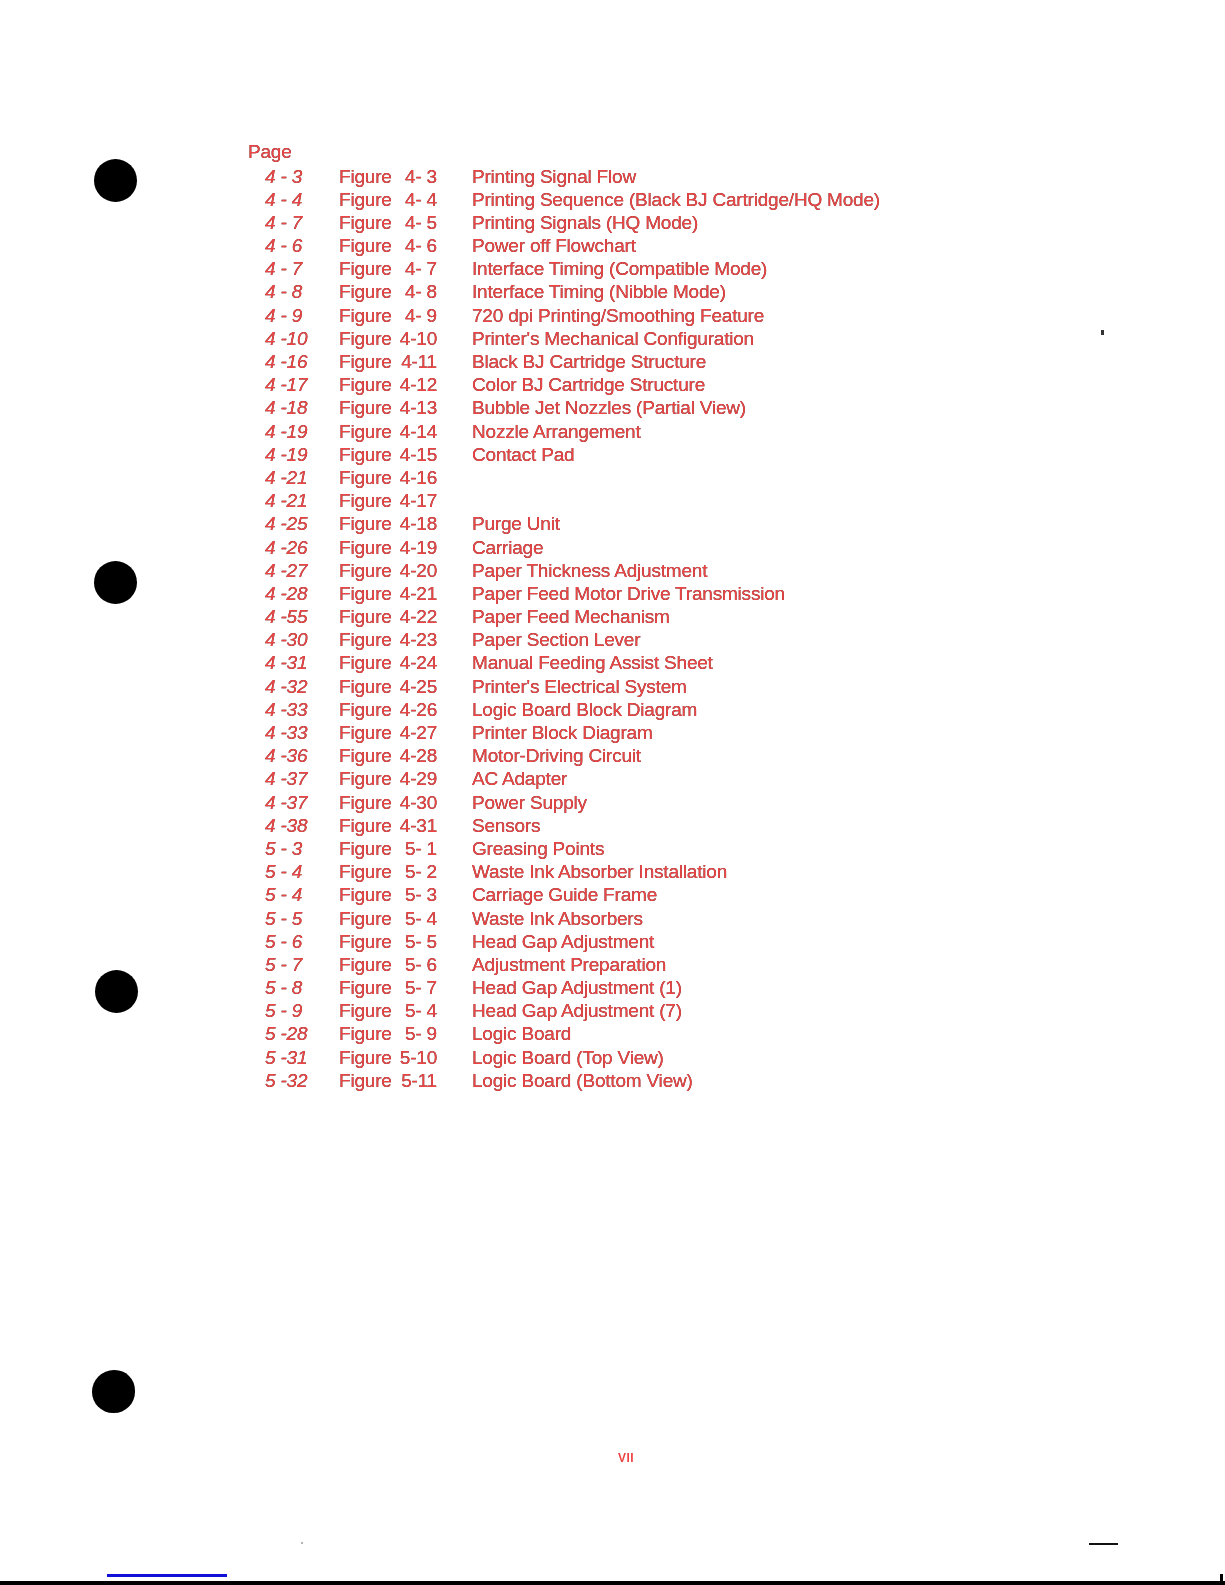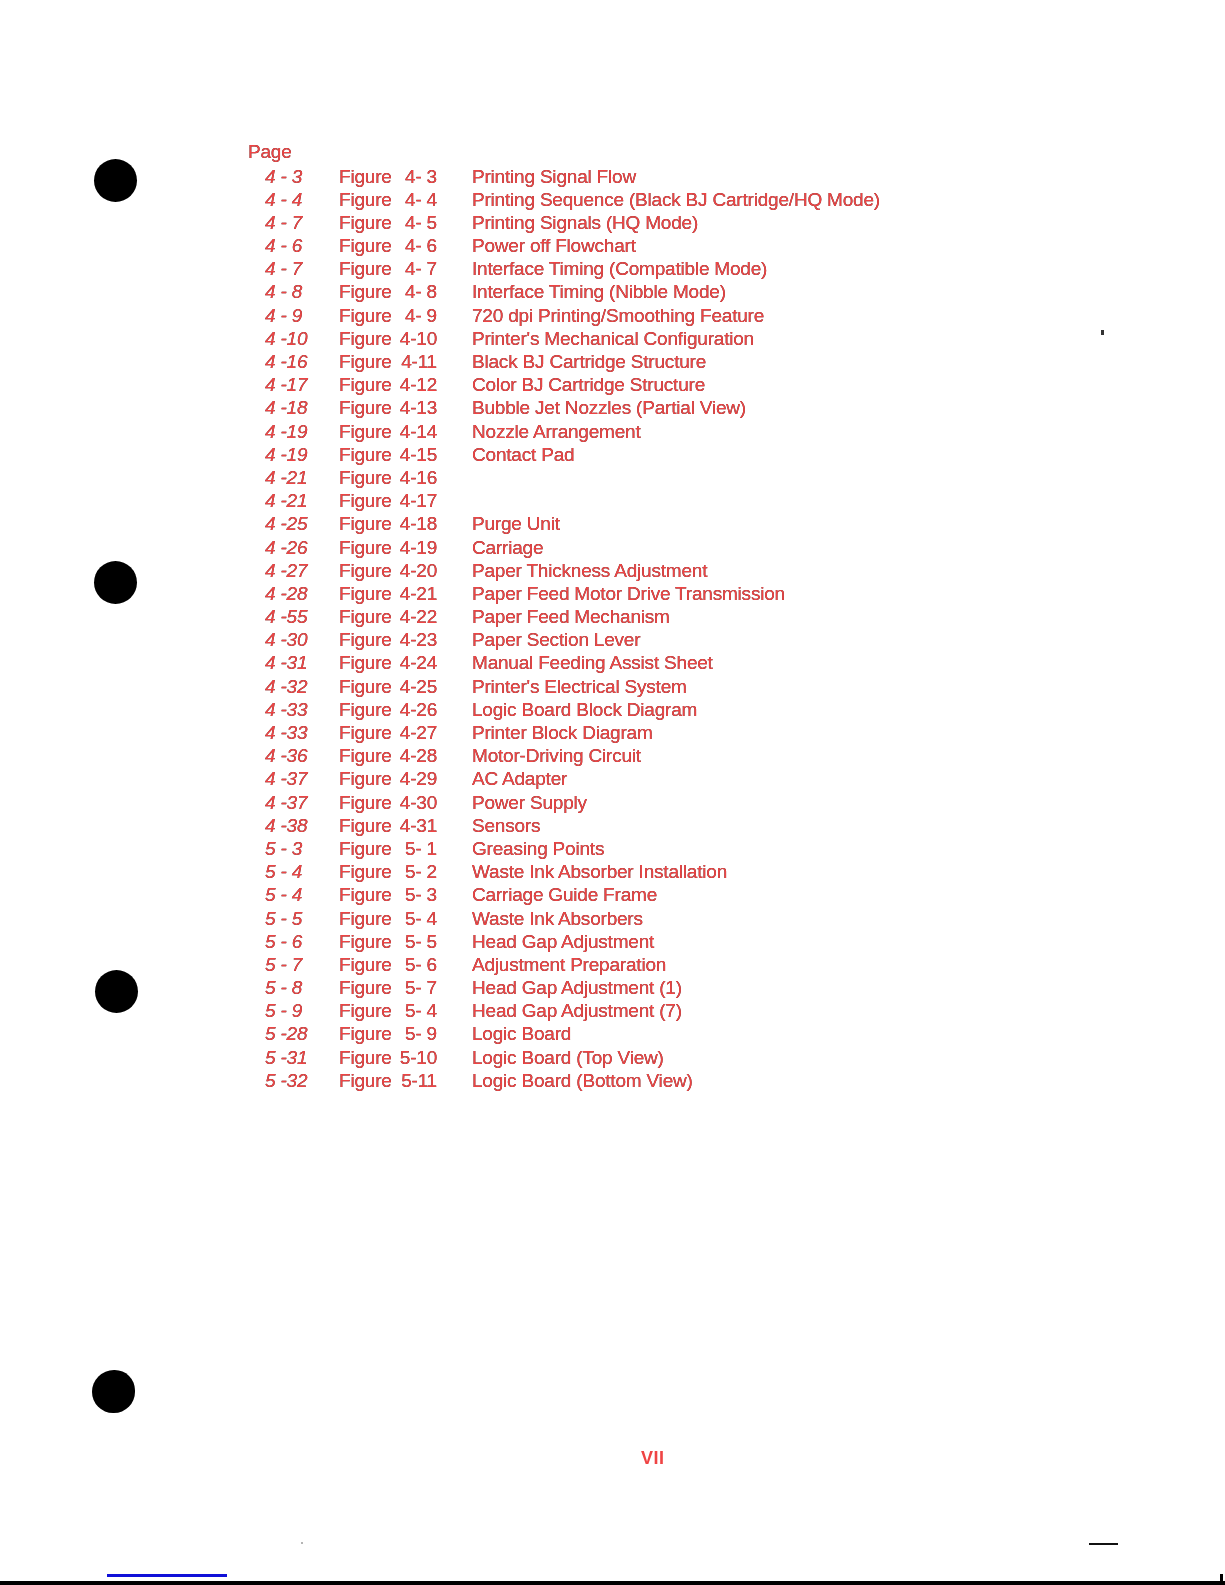--- a/index.html
+++ b/index.html
@@ -40,23 +40,22 @@
     text-shadow: 0 0 0.5px rgba(0,0,0,0.85);
   }
   .row .c { position: absolute; top: 0; white-space: pre; }
   .c-page    { left: 265px; font-style: italic; }
   .c-figword { left: 339px; }
   .c-figno   { left: 394px; width: 43px; text-align: right; }
   .c-title   { left: 472px; }
 
   .folio {
     position: absolute; left: 618px; top: 1447px;
-    font-size: 18px; line-height: 23.2px; font-weight: bold;
+    font-size: 12px; line-height: 23.2px; font-weight: bold;
     letter-spacing: 0.5px;
-    margin-left: 23px;
   }
 
   
   .dash {
     position: absolute; left: 1089px; top: 1543px;
     width: 29px; height: 2px; background: #111;
   }
   .speck { position: absolute; background: #333; }
   .s1 { left: 1101px; top: 330px; width: 3px; height: 5px; }
   .s2 { left: 301px; top: 1542px; width: 2px; height: 2px; background: #b5b5b5; }

